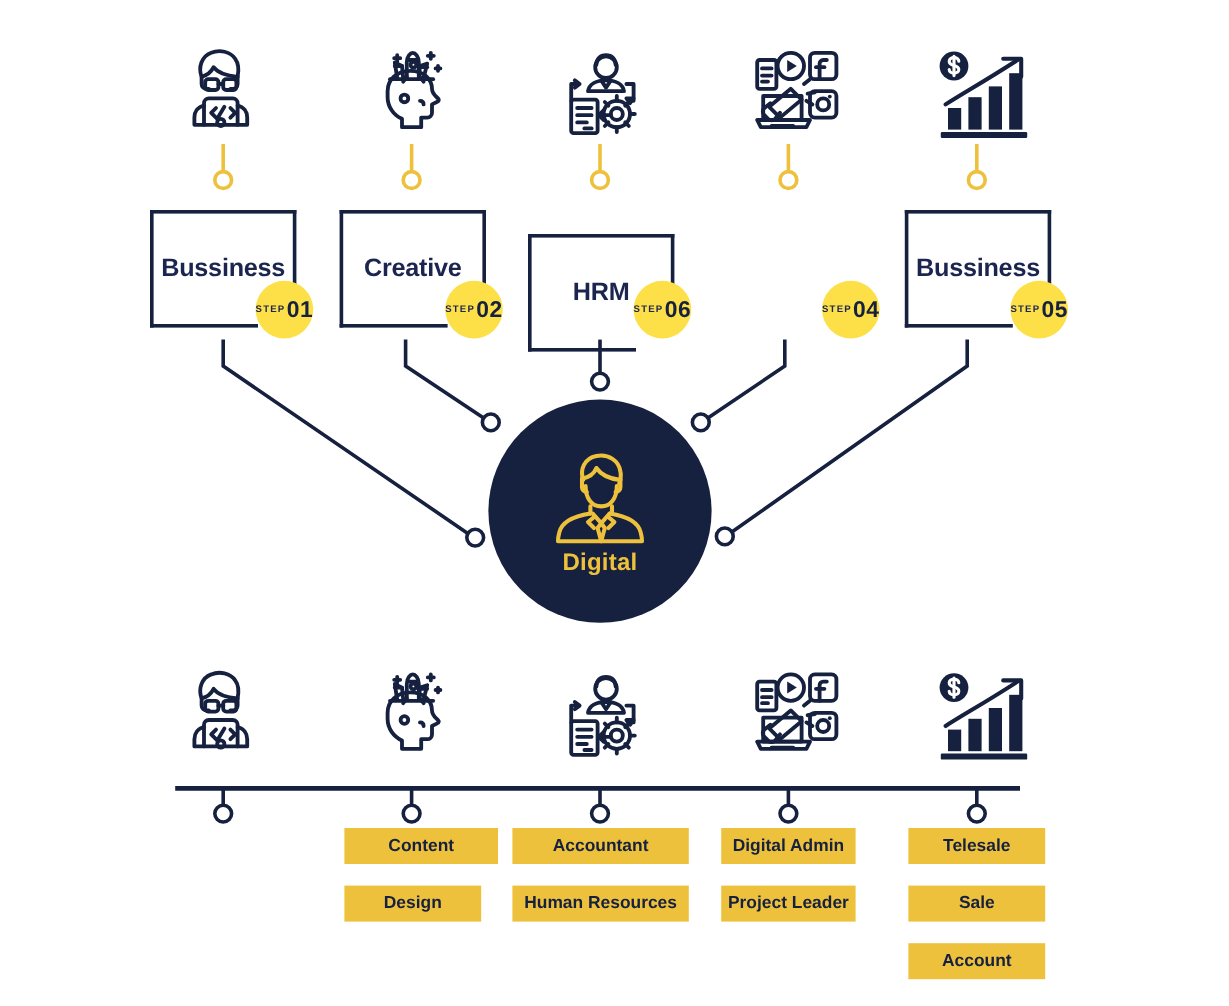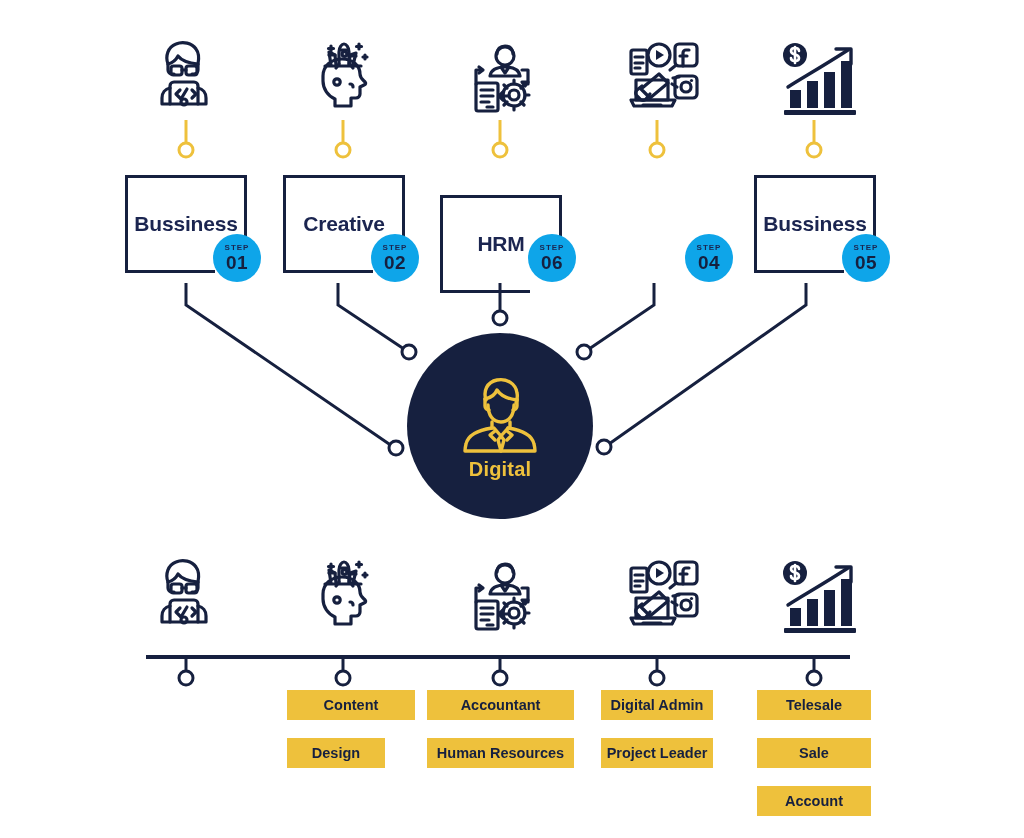--- a/index.html
+++ b/index.html
@@ -64,25 +64,24 @@
     letter-spacing: -0.2px;
     white-space: nowrap;
   }
 
   
   .step-badge {
     position: absolute;
     width: 48px;
     height: 48px;
     border-radius: 50%;
-    background: #0ea5e9;
+    background: #fde047;
     display: flex;
-    flex-direction: column;
     align-items: center;
-    justify-content: center;
+    justify-content: space-between;
     line-height: 1;
   }
   .step-badge .kicker {
     font-size: 8px;
     font-weight: 700;
     letter-spacing: 1px;
     color: #1b2550;
     margin-bottom: 1px;
   }
   .step-badge .num {
@@ -441,21 +440,21 @@
       <rect x="58" y="44" width="11" height="36" fill="#16203f" stroke="none"></rect>
       <rect x="75" y="33" width="11" height="47" fill="#16203f" stroke="none"></rect>
       <rect x="18" y="82" width="72" height="5" rx="1" fill="#16203f" stroke="none"></rect>
       <path d="M22 59C36 50 54 40 82 22" stroke="#16203f" stroke-width="3.4" fill="none"></path>
       <path d="M70 21h15v15" stroke="#16203f" stroke-width="3.4" fill="none"></path>
     </svg>
   </div>
 
 
   <div class="chip" style="left:287px; top:690px; width:128px;">Content</div>
-  <div class="chip" style="left:287px; top:738px; width:98px;">Design</div>
+  <div class="chip" style="left:287px; top:738px; width:114px;">Design</div>
 
   <div class="chip" style="left:427px; top:738px; width:147px;">Human Resources</div>
   <div class="chip" style="left:427px; top:690px; width:147px;">Accountant</div>
 
   <div class="chip" style="left:601px; top:690px; width:112px;">Digital Admin</div>
   <div class="chip" style="left:601px; top:738px; width:112px;">Project Leader</div>
 
   <div class="chip" style="left:757px; top:690px; width:114px;">Telesale</div>
   <div class="chip" style="left:757px; top:738px; width:114px;">Sale</div>
   <div class="chip" style="left:757px; top:786px; width:114px;">Account</div>

